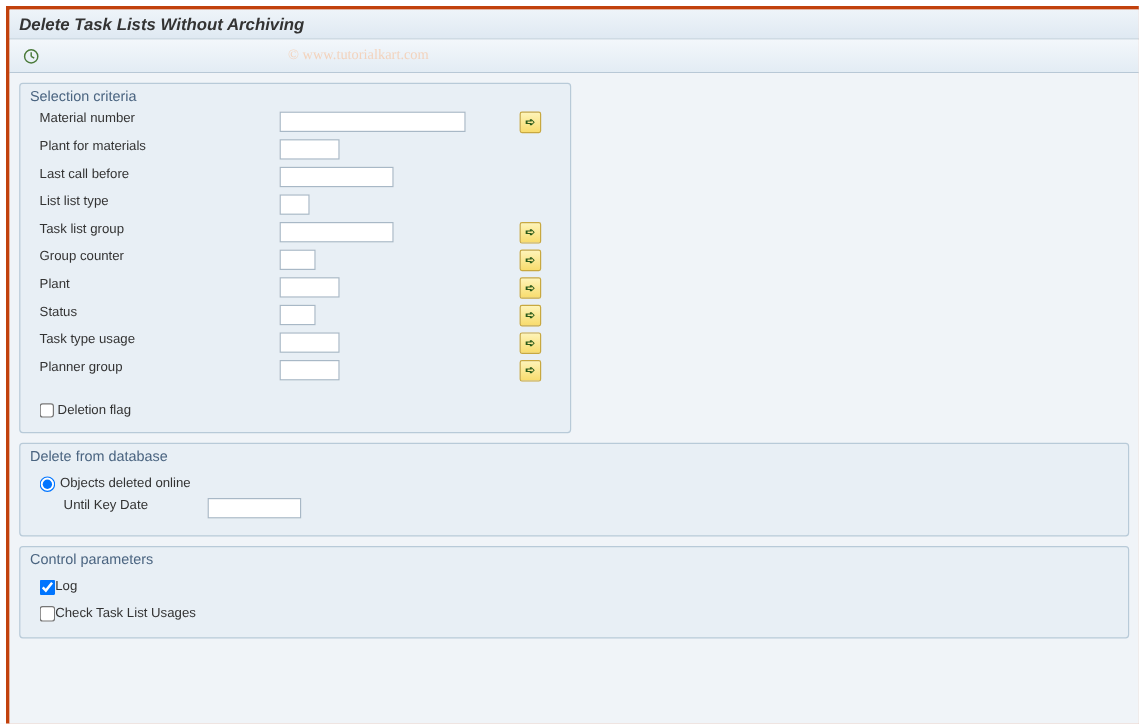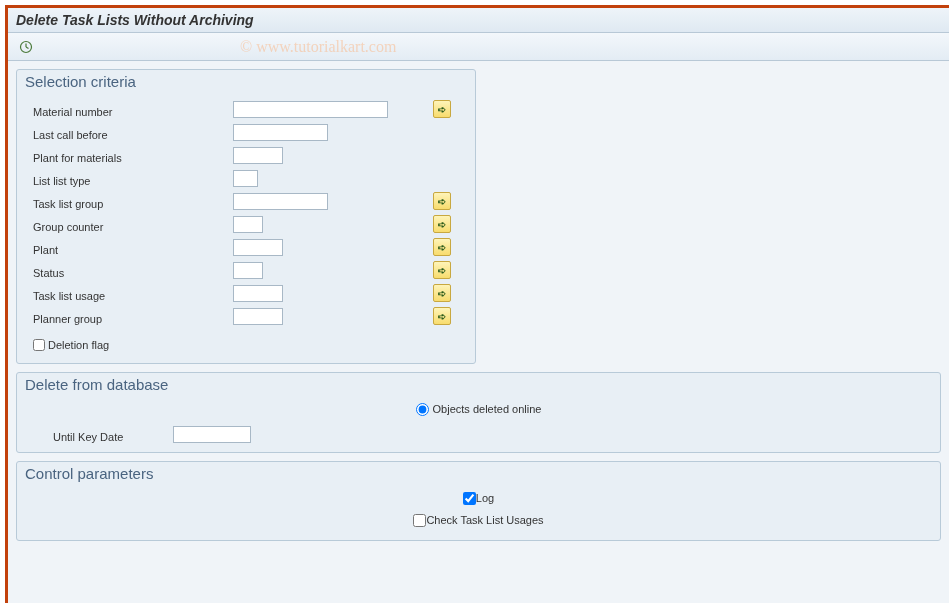--- a/index.html
+++ b/index.html
@@ -53,30 +53,30 @@
       height: calc(100% - 52px);
     }
     .group-box {
       background: #e8eff5;
       border: 1px solid #b8cad8;
       border-radius: 3px;
       margin-bottom: 8px;
       padding-bottom: 8px;
     }
     .group-title {
-      font-size: 15px;
+      font-size: 12px;
       color: #4a6480;
       padding: 3px 8px 6px 8px;
     }
     .group-content {
       padding: 0 16px;
     }
     .form-row {
       display: flex;
-      align-items: flex-end;
+      align-items: flex-start;
       height: 22px;
       margin-bottom: 1px;
     }
     .form-label {
       width: 200px;
       color: #333;
       font-size: 11px;
     }
     .form-input {
       border: 1px solid #a8b8c6;
@@ -120,34 +120,33 @@
       margin-right: 3px;
       width: 12px;
       height: 12px;
     }
     .checkbox-label { font-size: 11px; color: #333; }
     .radio-row {
       display: flex;
       align-items: center;
       height: 20px;
       margin-bottom: 2px;
-      justify-content: center;
     }
     .radio-row input[type="radio"] {
       margin-right: 4px;
     }
     .radio-label { font-size: 11px; color: #333; }
     .indent { padding-left: 20px; }
     .indent .form-label { width: 120px; }
     .watermark {
       position: absolute;
       top: 38px;
       left: 240px;
       color: rgba(255, 165, 100, 0.4);
-      font-size: 16px;
+      font-size: 12px;
       font-family: Georgia, serif;
       pointer-events: none;
     }
   </style>
 </head>
 <body>
 
 <div class="main-wrapper">
   <div class="title-bar">
     <h1>Delete Task Lists Without Archiving</h1>
@@ -173,30 +172,30 @@
 
         <div class="form-row">
           <span class="form-label">Material number</span>
           <input class="form-input input-long" value="" style="">
           <div class="multi-select-btn">
               <span class="arrow-icon">➪</span>
             </div>
         </div>
 
         <div class="form-row">
+          <span class="form-label">Plant for materials</span>
+          <input class="form-input input-short" value="" style="">
+        </div>
+
+        <div class="form-row">
           <span class="form-label">Last call before</span>
           <input class="form-input input-med" value="" style="">
         </div>
 
         <div class="form-row">
-          <span class="form-label">Plant for materials</span>
-          <input class="form-input input-short" value="" style="">
-        </div>
-
-        <div class="form-row">
           <span class="form-label">List list type</span>
           <input class="form-input input-tiny" value="" style="">
         </div>
 
         <div class="form-row">
           <span class="form-label">Task list group</span>
           <input class="form-input input-med" value="" style="">
           <div class="multi-select-btn">
               <span class="arrow-icon">➪</span>
             </div>
@@ -220,21 +219,21 @@
 
         <div class="form-row">
           <span class="form-label">Status</span>
           <input class="form-input input-small" value="" style="">
           <div class="multi-select-btn">
               <span class="arrow-icon">➪</span>
             </div>
         </div>
 
         <div class="form-row">
-          <span class="form-label">Task list usage</span>
+          <span class="form-label">Task type usage</span>
           <input class="form-input input-short" value="" style="">
           <div class="multi-select-btn">
               <span class="arrow-icon">➪</span>
             </div>
         </div>
 
         <div class="form-row">
           <span class="form-label">Planner group</span>
           <input class="form-input input-short" value="" style="">
           <div class="multi-select-btn">

